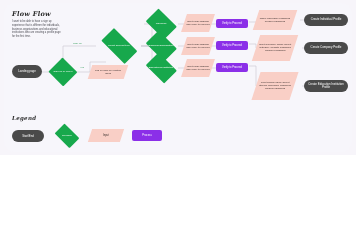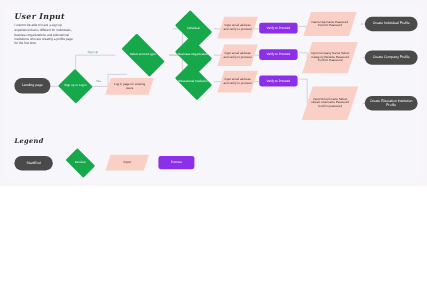--- a/index.html
+++ b/index.html
@@ -63,21 +63,21 @@
       <path d="M210,68 H216"></path>
       <path d="M249,22 H258 V20 H262"></path>
       <path d="M249,44 H256 V48 H262"></path>
       <path d="M249,66 H256 V86 H262"></path>
       <path d="M300,20 H306"></path>
       <path d="M302,48 H306"></path>
       <path d="M302,86 H306"></path>
     </g>
   </svg>
 
-  <div class="ttl" id="flow-title">User Input</div>
+  <div class="ttl" id="flow-title">Flow Flow</div>
   <div id="flow-desc">I want to be able to have a sign up experience that is different for individuals, business organizations and educational institutions who are creating a profile page for the first time.</div>
 
   <div class="node terminal" style="left:12px;top:65px;width:30px;height:13px;">Landing page</div>
 
   <div class="node decision" style="left:48px;top:58px;width:30px;height:28px;">
     <div class="dshape"></div>
     <div class="dwrap">Sign up or Log in</div>
   </div>
 
   <div class="lbl" style="left:80px;top:66px;">Yes</div>

